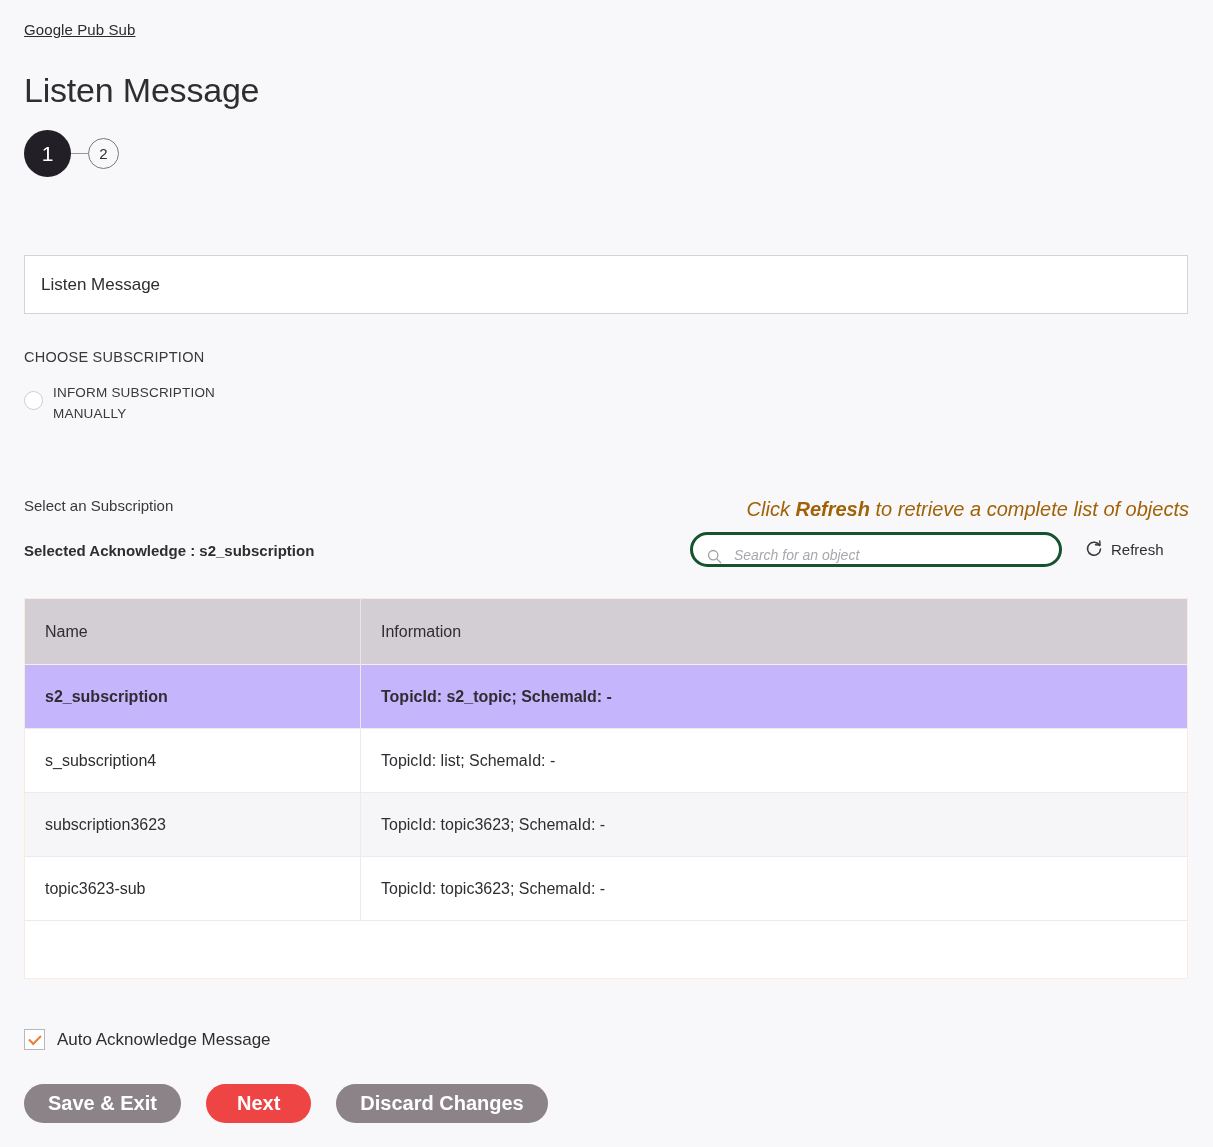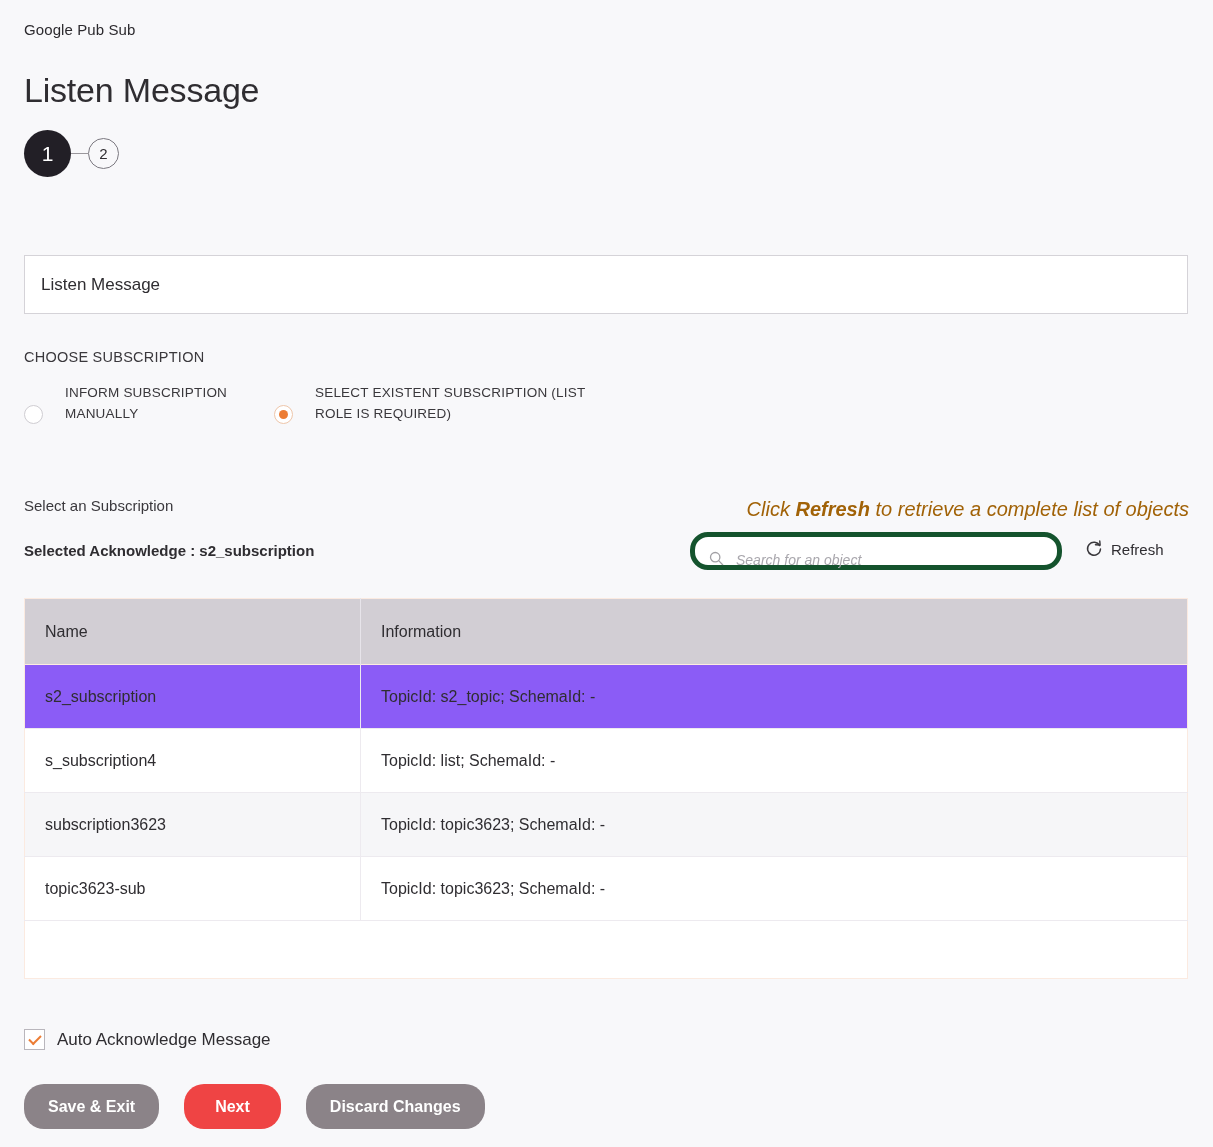--- a/index.html
+++ b/index.html
@@ -10,21 +10,21 @@
     font-family: "Liberation Sans", sans-serif;
     color: #2c2a2e;
     overflow: hidden;
   }
   .page { position: relative; width: 1213px; height: 1147px; padding: 0 24px; }
 
   
   .breadcrumb {
     position: absolute; left: 24px; top: 21px;
     font-size: 15px; color: #2c2a2e;
-    cursor: pointer;
+    text-decoration: underline; cursor: pointer;
     letter-spacing: .1px;
   }
 
   
   .page-title {
     position: absolute; left: 24px; top: 68px;
     font-size: 34px; font-weight: 400; color: #2f2d31;
     letter-spacing: -.2px; line-height: 44px; margin: 0;
   }
 
@@ -58,21 +58,21 @@
     font-size: 17px; color: #2f2d31;
     padding: 0 16px; outline: none;
   }
 
   
   .choose-label {
     position: absolute; left: 24px; top: 349px;
     font-size: 14.5px; color: #3a383c; letter-spacing: .25px;
   }
   .radio-row { position: absolute; left: 24px; top: 382px; width: 900px; display: flex; }
-  .radio-opt { display: flex; align-items: flex-end; cursor: pointer; gap: 12px; }
+  .radio-opt { display: flex; align-items: flex-start; cursor: pointer; }
   .radio-opt.first { width: 250px; }
   .radio-opt .rb {
     flex: 0 0 auto; width: 19px; height: 19px; border-radius: 50%;
     border: 1px solid #cfcdd2; background: #fff; margin-top: 9px; margin-right: 10px;
     position: relative;
   }
   .radio-opt .rb.checked { border-color: #eec6aa; }
   .radio-opt .rb.checked::after {
     content: ""; position: absolute; left: 4px; top: 4px;
     width: 9px; height: 9px; border-radius: 50%; background: #ec7d35;
@@ -94,22 +94,22 @@
   .hint b { font-weight: 700; font-style: italic; }
   .selected-sub {
     position: absolute; left: 24px; top: 542px;
     font-size: 15px; font-weight: 700; color: #2f2d31;
   }
 
   
   .search-wrap {
     position: absolute; left: 690px; top: 532px;
     width: 372px; height: 35px;
-    border: 5px solid #14532d; border-radius: 18px;
-    background: #fff; display: flex; align-items: flex-start; padding: 14px 14px;
+    border: 3px solid #14532d; border-radius: 18px;
+    background: #fff; display: flex; align-items: flex-end; padding: 0 14px;
   }
   .search-icon { flex: 0 0 auto; width: 15px; height: 15px; margin-right: 10px; opacity: .55; }
   .search-input {
     border: 0; outline: none; background: transparent;
     font-family: "Liberation Sans", sans-serif;
     font-size: 14px; font-style: italic; color: #2f2d31; width: 100%;
   }
   .search-input::placeholder { color: #a9a7ad; font-style: italic; }
   .refresh-btn {
     position: absolute; left: 1085px; top: 540px;
@@ -132,21 +132,21 @@
     border-right: 1px solid #e7e4ea;
   }
   .tbl th:last-child { border-right: 0; margin-left: 16px; }
   .tbl td {
     font-size: 16px; color: #2f2d31;
     padding: 18px 0 18px 20px; height: 64px; vertical-align: middle;
     border-top: 1px solid #edeaef; border-right: 1px solid #edeaef;
   }
   .tbl td:last-child { border-right: 0; }
   .tbl col.c1 { width: 336px; }
-  .tbl tr.sel td { background: #8b5cf6; font-weight: 400; border-top-color: #fdece2; }
+  .tbl tr.sel td { background: #c4b5fd; font-weight: 700; border-top-color: #fdece2; }
   .tbl tr.alt td { background: #f6f6f8; }
   .tbl tr.plain td { background: #fff; }
   .tbl tr.empty td { background: #fff; height: 58px; border-right: 0; }
 
   
   .ack-row { position: absolute; left: 24px; top: 1015px; display: flex; align-items: center; cursor: pointer; margin-top: 14px; }
   .cb {
     width: 21px; height: 21px; border: 1px solid #b9b6bc; background: #fff;
     position: relative; margin-right: 12px; flex: 0 0 auto;
   }
@@ -155,21 +155,21 @@
     width: 10px; height: 5px; border-left: 2px solid #ec7d35; border-bottom: 2px solid #ec7d35;
     transform: rotate(-45deg);
   }
   .ack-label { font-size: 17px; color: #2f2d31; }
 
   
   .btn-row { position: absolute; left: 24px; top: 1084px; display: flex; gap: 25px; }
   .btn {
     border: 0; border-radius: 20px; color: #fff; cursor: pointer;
     font-family: "Liberation Sans", sans-serif;
-    font-size: 16px; font-weight: 700; height: 45px; padding: 0 24px;
+    font-size: 20px; font-weight: 700; height: 39px; padding: 0 24px;
     display: flex; align-items: center; justify-content: center;
   }
   .btn.gray { background: #8b8388; }
   .btn.orange { background: #ef4444; padding: 0 31px; }
 </style>
 </head>
 <body>
 
 <div class="page">
 
@@ -187,24 +187,20 @@
     <span>NAME</span><span class="req">*</span>
   </div>
   <input class="name-input" value="Listen Message" style="">
 
   <div class="choose-label">CHOOSE SUBSCRIPTION</div>
 
   <div class="radio-row">
     <div class="radio-opt first">
       <span class="rb"></span>
       <span class="rl">INFORM SUBSCRIPTION MANUALLY</span>
-    </div>
-    <div class="radio-opt">
-      <span class="rb checked"></span>
-      <span class="rl">SELECT EXISTENT SUBSCRIPTION (LIST ROLE IS REQUIRED)</span>
     </div>
   </div>
 
   <div class="select-sub-label">Select an Subscription</div>
 
   <div class="hint">
     <span>Click </span><b>Refresh</b><span> to retrieve a complete list of objects</span>
   </div>
 
   <div class="selected-sub">Selected Acknowledge : s2_subscription</div>

